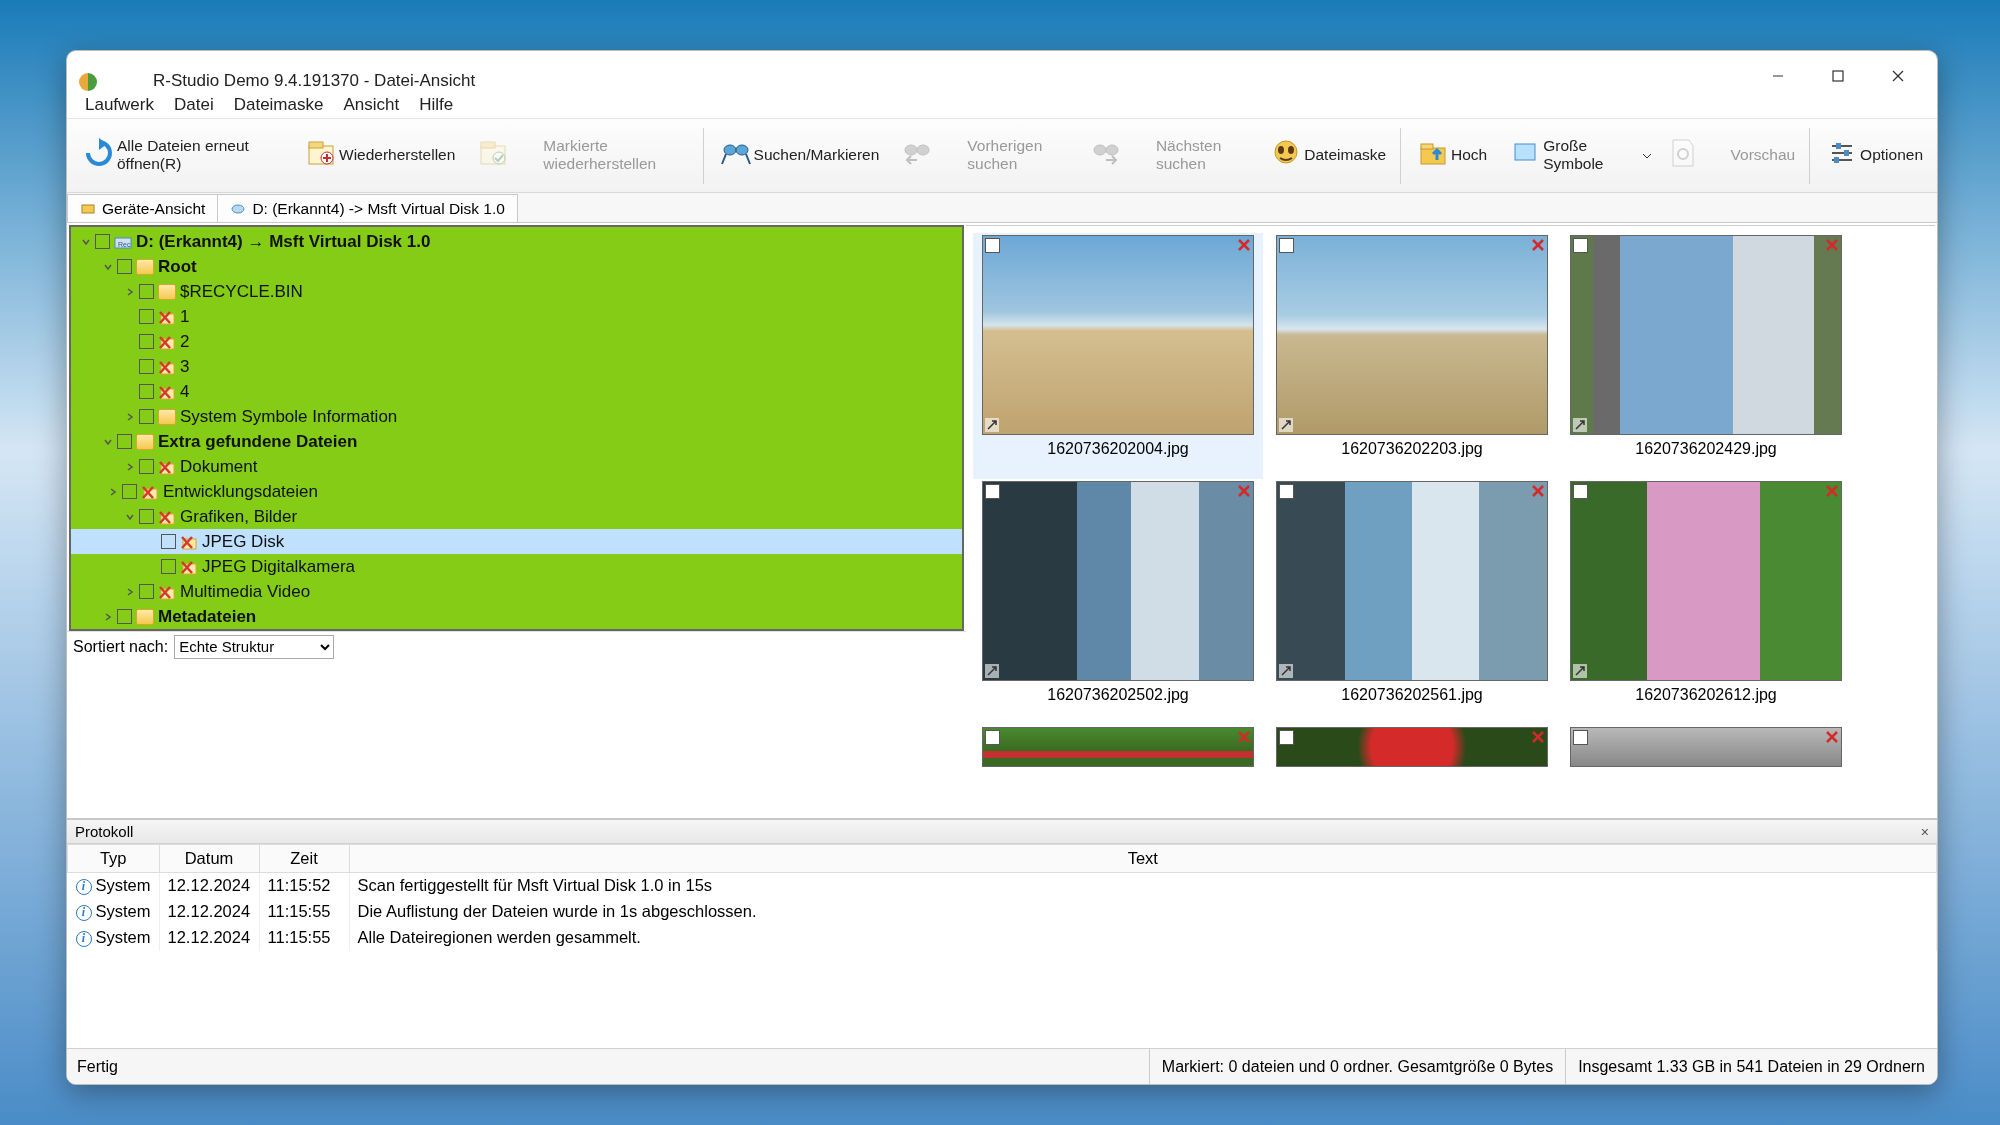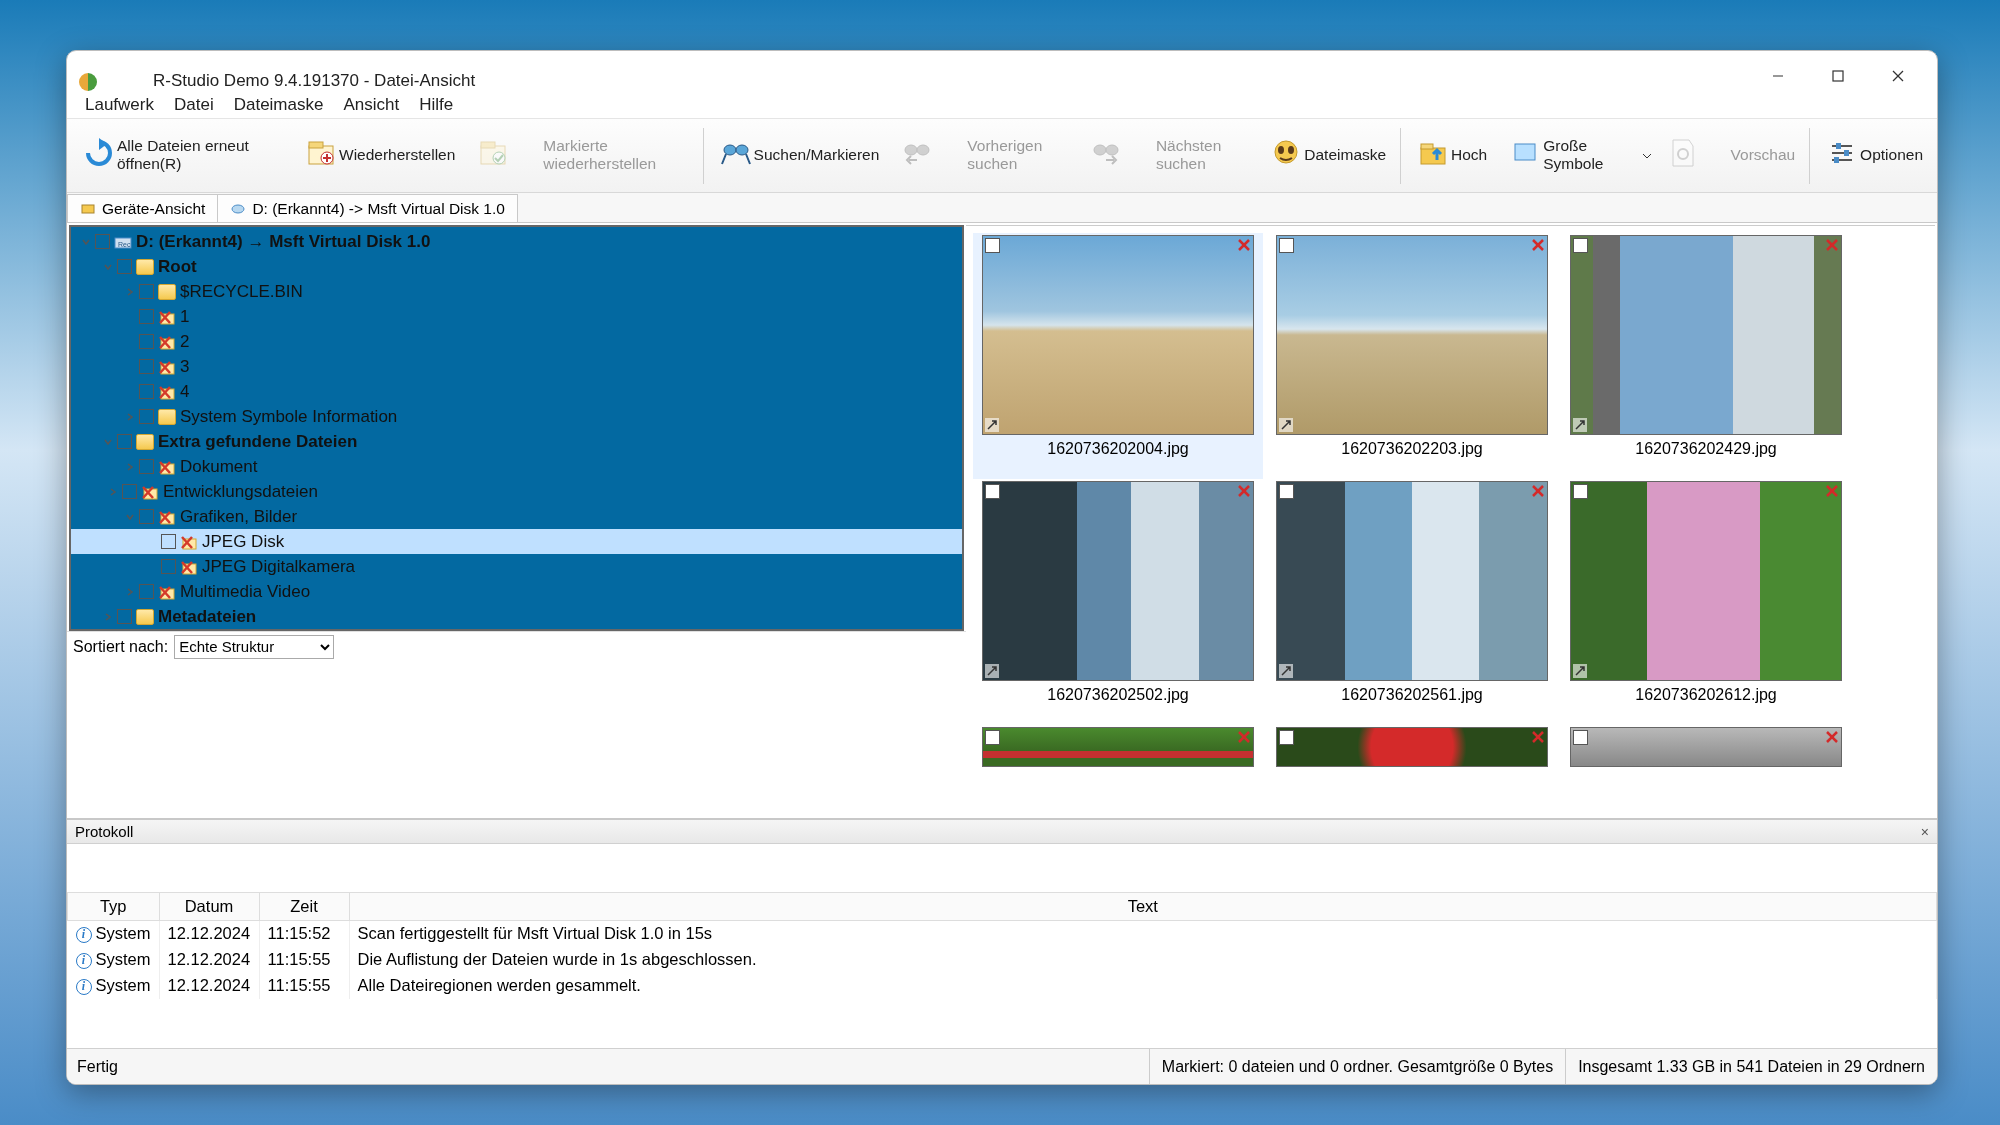--- a/index.html
+++ b/index.html
@@ -24,21 +24,21 @@
 .tb-sep { width: 1px; height: 56px; background: #d0d0d0; margin: 0 4px; }
 .tb-dd { width: 14px; display: flex; align-items: center; justify-content: center; cursor: pointer; }
 
 .tabbar { height: 30px; display: flex; align-items: flex-end; background: #f7f7f7; border-bottom: 1px solid #c9c9c9; }
 .tab { height: 28px; display: flex; align-items: center; gap: 6px; padding: 0 12px; border: 1px solid #c9c9c9; border-bottom: none; background: #fdfdfd; font-size: 15.5px; cursor: pointer; margin-right: -1px; }
 .tab .tab-icon { width: 16px; height: 16px; }
 
 .content { flex: 1; display: flex; flex-direction: column; min-height: 0; }
 .main-split { flex: 1; display: flex; min-height: 0; }
 
-.tree-panel { width: 895px; border: 2px solid #666; border-top: 2px solid #666; display: flex; flex-direction: column; background: #0369a1; margin: 2px 2px 0 2px; justify-content: flex-end; }
+.tree-panel { width: 895px; border: 2px solid #666; border-top: 2px solid #666; display: flex; flex-direction: column; background: #84cc16; margin: 2px 2px 0 2px; justify-content: flex-end; }
 .tree { flex: 1; overflow: auto; font-size: 17px; padding-top: 2px; }
 .tree-row { display: flex; align-items: center; height: 25px; white-space: nowrap; cursor: pointer; }
 .tree-row.selected { background: #bfe0ff; }
 .tree-row .expander { width: 14px; height: 14px; display: flex; align-items: center; justify-content: center; margin-right: 2px; }
 .tree-row .expander svg { width: 10px; height: 10px; stroke: #555; stroke-width: 1.5; fill: none; }
 .tree-row .cbx { width: 15px; height: 15px; border: 1.5px solid #555; margin-right: 4px; }
 .tree-row .ficon { width: 18px; height: 16px; margin-right: 4px; position: relative; }
 .tree-row .label { color: #111; }
 .tree-row .label.bold { font-weight: 700; }
 .folder-icon { background: linear-gradient(#ffe9a8,#f5c94f); border: 1px solid #d4a732; border-radius: 2px; }
@@ -54,21 +54,21 @@
 .thumbs::-webkit-scrollbar-thumb { background: #c8c8c8; border-radius: 7px; }
 .thumb-item { display: flex; flex-direction: column; align-items: center; cursor: pointer; padding: 2px; }
 .thumb-item.selected { background: #e8f2ff; }
 .thumb-img { width: 272px; height: 200px; border: 1px solid #666; position: relative; }
 .thumb-cbx { position: absolute; top: 2px; left: 2px; width: 15px; height: 15px; background: #fff; border: 1.5px solid #555; }
 .thumb-del { position: absolute; top: 2px; right: 2px; width: 14px; height: 14px; }
 .thumb-del svg { width: 14px; height: 14px; }
 .thumb-exp { position: absolute; bottom: 2px; left: 2px; width: 14px; height: 14px; background: rgba(255,255,255,0.6); display: flex; align-items: center; justify-content: center; }
 .thumb-name { font-size: 16px; margin-top: 5px; }
 
-.protocol-panel { height: 230px; border-top: 2px solid #c8c8c8; display: flex; flex-direction: column; gap: 48px; }
+.protocol-panel { height: 230px; border-top: 2px solid #c8c8c8; display: flex; flex-direction: column; }
 .protocol-title { height: 24px; background: linear-gradient(#f5f5f5,#e8e8e8); border-bottom: 1px solid #d0d0d0; display: flex; align-items: center; padding: 0 8px; font-size: 15px; justify-content: space-between; }
 .protocol-close { cursor: pointer; font-size: 14px; color: #555; }
 .protocol-table { flex: 1; overflow: auto; font-size: 16.5px; }
 .protocol-table table { border-collapse: collapse; width: 100%; }
 .protocol-table th { text-align: center; font-weight: 400; background: #fafafa; border: 1px solid #ddd; padding: 4px 8px; height: 28px; }
 .protocol-table td { padding: 2px 8px; border-right: 1px solid #eee; white-space: nowrap; height: 26px; }
 .protocol-table .info-icon { width: 16px; height: 16px; display: inline-block; border-radius: 50%; border: 1.8px solid #2a7ac7; color: #2a7ac7; font-family: serif; font-style: italic; font-weight: bold; text-align: center; line-height: 13px; font-size: 12px; margin-right: 4px; vertical-align: middle; }
 
 .statusbar { height: 36px; border-top: 1px solid #d0d0d0; background: #f6f6f6; display: flex; align-items: center; font-size: 16px; }
 .statusbar .sb-left { padding: 0 10px; flex: 1; }

